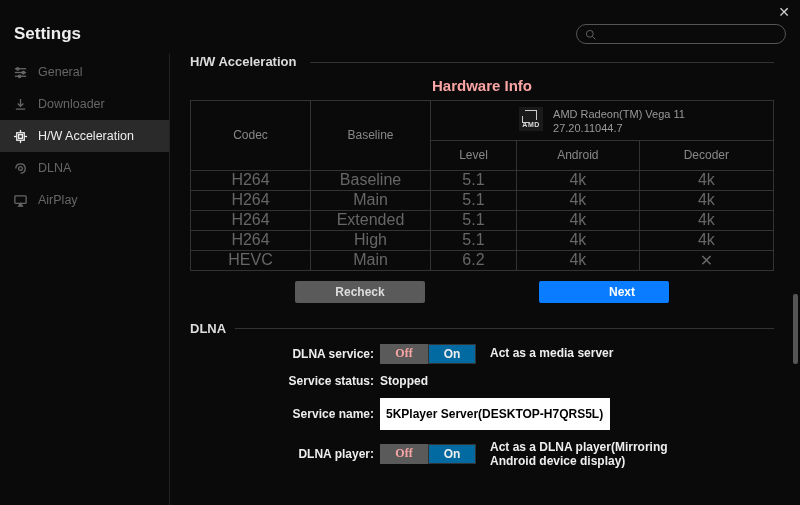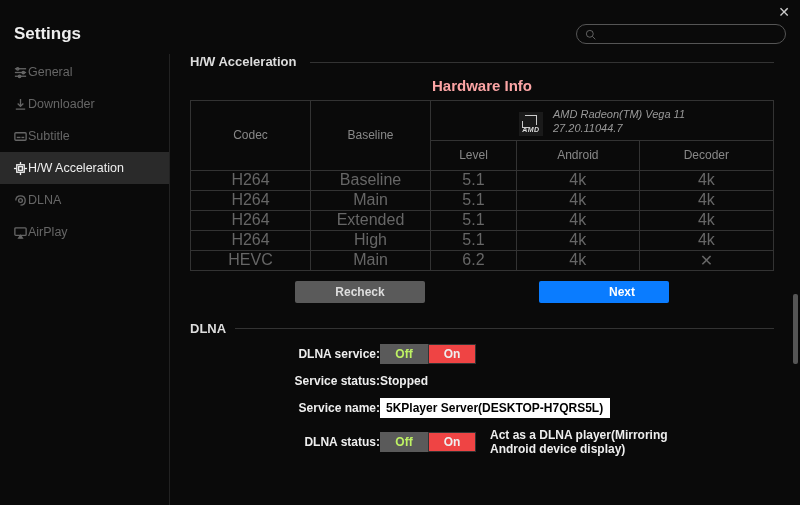--- a/index.html
+++ b/index.html
@@ -17,21 +17,21 @@
 .search-wrap { margin-left: auto; }
 .search {
   width: 210px; height: 20px; border-radius: 10px;
   border: 1px solid #555; background: transparent;
   display: flex; align-items: center; padding: 0 8px;
 }
 .search svg { width: 11px; height: 11px; stroke: #888; fill: none; }
 .content { display: flex; height: calc(100% - 50px); }
 .sidebar { width: 170px; padding-top: 2px; border-right: 1px solid #222; }
 .side-item {
-  display: flex; align-items: center; 
+  display: flex; align-items: center; gap: 10px;
   padding: 8px 12px; color: #666; cursor: pointer;
   font-size: 12.5px;
 }
 .side-item.active { background: #2a2a2a; color: #eee; }
 .side-icon { width: 16px; height: 16px; display: inline-flex; align-items: center; justify-content: center; }
 .side-icon svg { width: 15px; height: 15px; stroke: currentColor; fill: none; stroke-width: 1.4; }
 .main { flex: 1; padding: 0 26px 0 20px; overflow-y: auto; position: relative; }
 .scrollbar-ind { position: absolute; right: 2px; top: 240px; width: 5px; height: 70px; background: #555; border-radius: 2px; }
 .section-title { color: #ddd; font-size: 13px; font-weight: 600; position: relative; margin-bottom: 8px; }
 .section-title::after { content: ""; position: absolute; top: 50%; height: 1px; background: #333; }
@@ -40,51 +40,51 @@
 .dlna-title::after { left: 45px; right: 0; }
 .hw-heading { text-align: center; color: #fca5a5; font-size: 15px; font-weight: 600; margin-bottom: 6px; }
 table.hwinfo { width: 100%; border-collapse: collapse; }
 table.hwinfo th, table.hwinfo td {
   border: 1px solid #333;
   text-align: center; color: #777;
   font-weight: 400;
 }
 table.hwinfo th { font-size: 12px; color: #888; height: 30px; }
 .gpu-cell { padding: 6px 0 4px 0; }
-.gpu-row { display: flex; align-items: flex-end; justify-content: center; gap: 10px; font-style: italic; }
+.gpu-row { display: flex; align-items: flex-start; justify-content: center; gap: 10px; }
 .amd-badge { width: 24px; height: 24px; background: #1a1a1a; display: flex; flex-direction: column; align-items: center; justify-content: center; }
 .amd-badge .sq { width: 12px; height: 10px; border: 1px solid #ccc; border-left: none; border-bottom: none; position: relative; }
 .amd-badge .sq::before { content: ""; position: absolute; left: -3px; bottom: -3px; width: 7px; height: 6px; border: 1px solid #ccc; border-right: none; border-top: none; }
 .amd-badge .lbl { font-size: 7px; color: #ddd; font-weight: 700; margin-top: 1px; letter-spacing: 0.5px; }
 .gpu-text { text-align: left; font-size: 11px; color: #999; line-height: 1.3; }
 table.hwinfo tbody td { font-size: 16px; color: #666; height: 20px; }
 .k4 { color: #666; font-size: 10px; }
 .redx { color: #e03030; font-weight: 700; }
 .btn-row { display: flex; gap: 114px; justify-content: center; margin: 10px 0 18px 0; }
 .btn {
   width: 130px; height: 22px; border: none; border-radius: 2px;
   font-size: 12px; font-weight: 600; cursor: pointer;
   display: flex; align-items: center; justify-content: center;
 }
 .btn-gray { background: #5a5a5a; color: #ddd; }
 .btn-blue { background: #0a7cff; color: #fff; padding-left: 36px; }
 .dlna-grid { padding-left: 90px; }
 .dlna-row { display: flex; align-items: center; margin-bottom: 10px; }
-.dlna-label { width: 100px; text-align: right; color: #eee; font-size: 12px; font-weight: 600; padding-right: 0; }
+.dlna-label { width: 100px; text-align: right; color: #eee; font-size: 12px; font-weight: 600; padding-right: 6px; }
 .toggle { display: flex; }
 .toggle .seg {
   width: 48px; height: 20px; display: flex; align-items: center; justify-content: center;
   font-size: 12px; font-weight: 600; cursor: pointer;
 }
-.toggle .seg.sel { background: #5a5a5a; color: #bef264; }
-.toggle .seg.unsel { background: #ef4444; color: #eee; border: 1px solid #333; }
+.toggle .seg.sel { background: #5a5a5a; color: #fca5a5; font-family: Liberation Serif, serif; }
+.toggle .seg.unsel { background: #0369a1; color: #eee; border: 1px solid #333; }
 .dlna-desc { color: #eee; font-size: 12px; font-weight: 600; margin-left: 14px; line-height: 1.2; }
 .dlna-val { color: #eee; font-size: 12px; font-weight: 600; }
 .svc-input {
-  width: 230px; height: 20px; background: #fff; color: #000;
+  width: 230px; height: 32px; background: #fff; color: #000;
   border: none; padding: 0 6px; font-size: 12px; font-weight: 600;
 }
 </style>
 </head>
 <body>
 
 <div class="titlebar">
   <span class="close-x">✕</span>
 </div>
 
@@ -115,30 +115,20 @@
         </span>
       <span>General</span>
     </div>
     <div class="side-item">
       <span class="side-icon">
           <svg viewBox="0 0 16 16">
             <path d="M8 2v8M5 7l3 3 3-3M3 13h10"></path>
           </svg>
         </span>
       <span>Downloader</span>
-    </div>
-    <div class="side-item">
-      <span class="side-icon">
-          <svg viewBox="0 0 16 16">
-            <rect x="2" y="4" width="12" height="8" rx="1"></rect>
-            <line x1="4" y1="9" x2="8" y2="9"></line>
-            <line x1="9" y1="9" x2="12" y2="9"></line>
-          </svg>
-        </span>
-      <span>Subtitle</span>
     </div>
     <div class="side-item active">
       <span class="side-icon">
           <svg viewBox="0 0 16 16">
             <rect x="4" y="4" width="8" height="8"></rect>
             <rect x="6" y="6" width="4" height="4"></rect>
             <line x1="8" y1="1" x2="8" y2="4"></line>
             <line x1="8" y1="12" x2="8" y2="15"></line>
             <line x1="1" y1="8" x2="4" y2="8"></line>
             <line x1="12" y1="8" x2="15" y2="8"></line>
@@ -242,31 +232,32 @@
 
     <div class="section-title dlna-title">DLNA</div>
 
     <div class="dlna-grid">
       <div class="dlna-row">
         <div class="dlna-label">DLNA service:</div>
         <div class="toggle">
           <div class="seg sel">Off</div>
           <div class="seg unsel">On</div>
         </div>
+        <div class="dlna-desc">Act as a media server</div>
       </div>
       <div class="dlna-row">
         <div class="dlna-label">Service status:</div>
         <div class="dlna-val">Stopped</div>
       </div>
       <div class="dlna-row">
         <div class="dlna-label">Service name:</div>
         <input class="svc-input" value="5KPlayer Server(DESKTOP-H7QRS5L)" style="">
       </div>
       <div class="dlna-row">
-        <div class="dlna-label">DLNA status:</div>
+        <div class="dlna-label">DLNA player:</div>
         <div class="toggle">
           <div class="seg sel">Off</div>
           <div class="seg unsel">On</div>
         </div>
         <div class="dlna-desc">
           <div>Act as a DLNA player(Mirroring</div>
           <div>Android device display)</div>
         </div>
       </div>
     </div>

